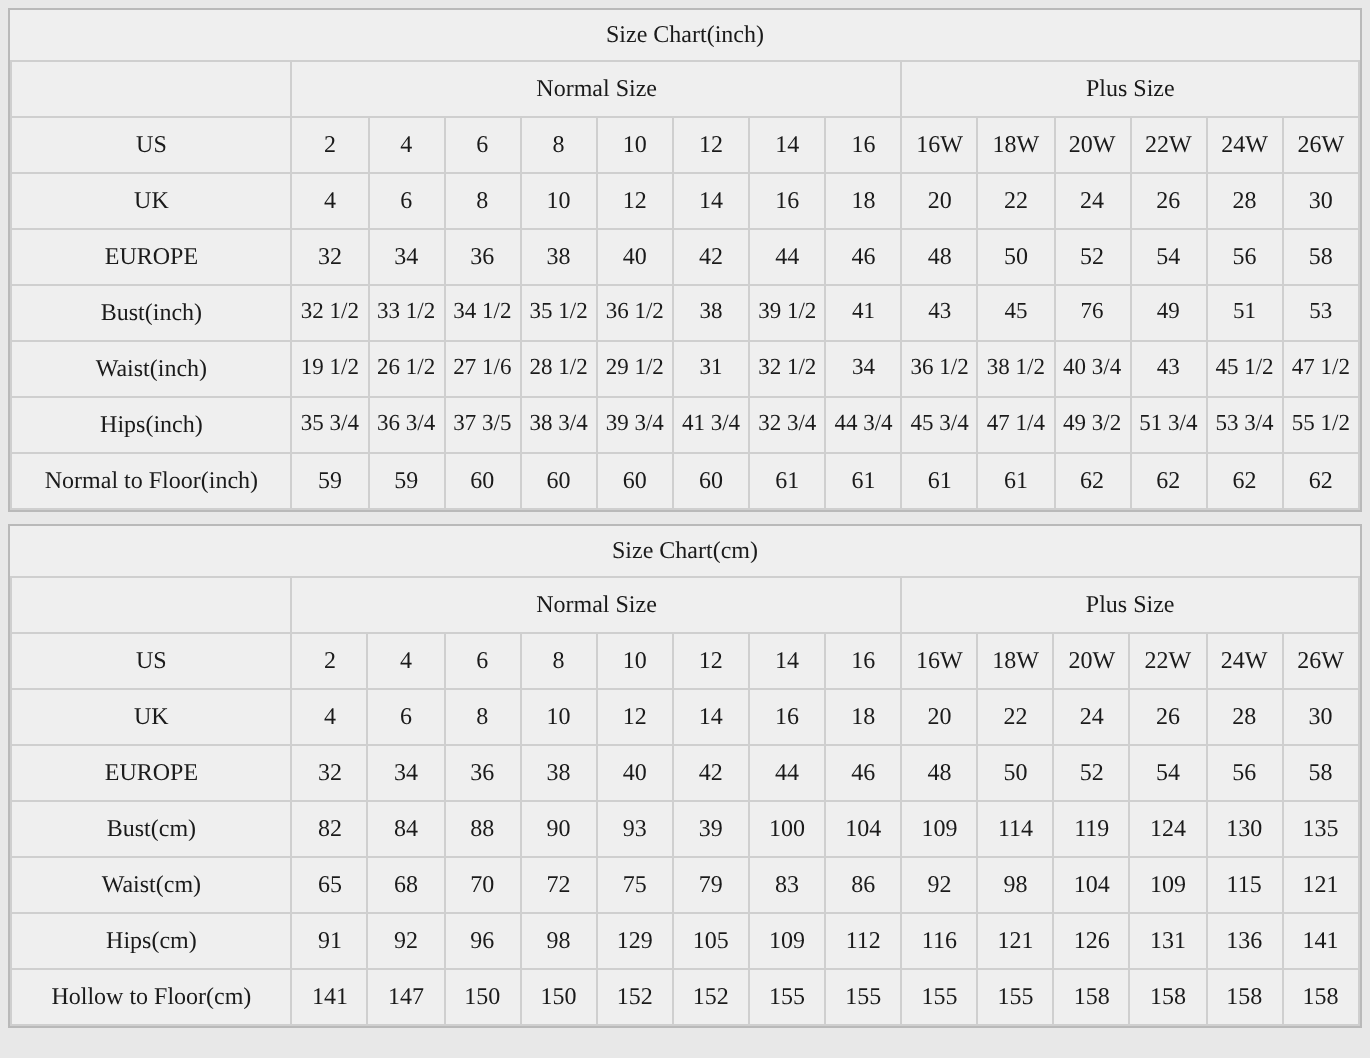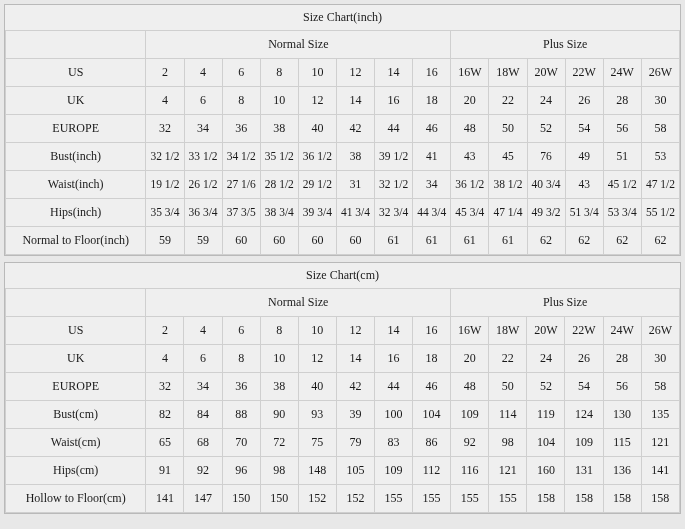--- a/index.html
+++ b/index.html
@@ -314,27 +314,27 @@
           <td class="val">109</td>
           <td class="val">115</td>
           <td class="val">121</td>
         </tr>
         <tr>
           <td class="rowlabel">Hips(cm)</td>
           <td class="val">91</td>
           <td class="val">92</td>
           <td class="val">96</td>
           <td class="val">98</td>
-          <td class="val">148</td>
+          <td class="val">129</td>
           <td class="val">105</td>
           <td class="val">109</td>
           <td class="val">112</td>
           <td class="val">116</td>
           <td class="val">121</td>
-          <td class="val">160</td>
+          <td class="val">126</td>
           <td class="val">131</td>
           <td class="val">136</td>
           <td class="val">141</td>
         </tr>
         <tr>
           <td class="rowlabel">Hollow to Floor(cm)</td>
           <td class="val">141</td>
           <td class="val">147</td>
           <td class="val">150</td>
           <td class="val">150</td>

